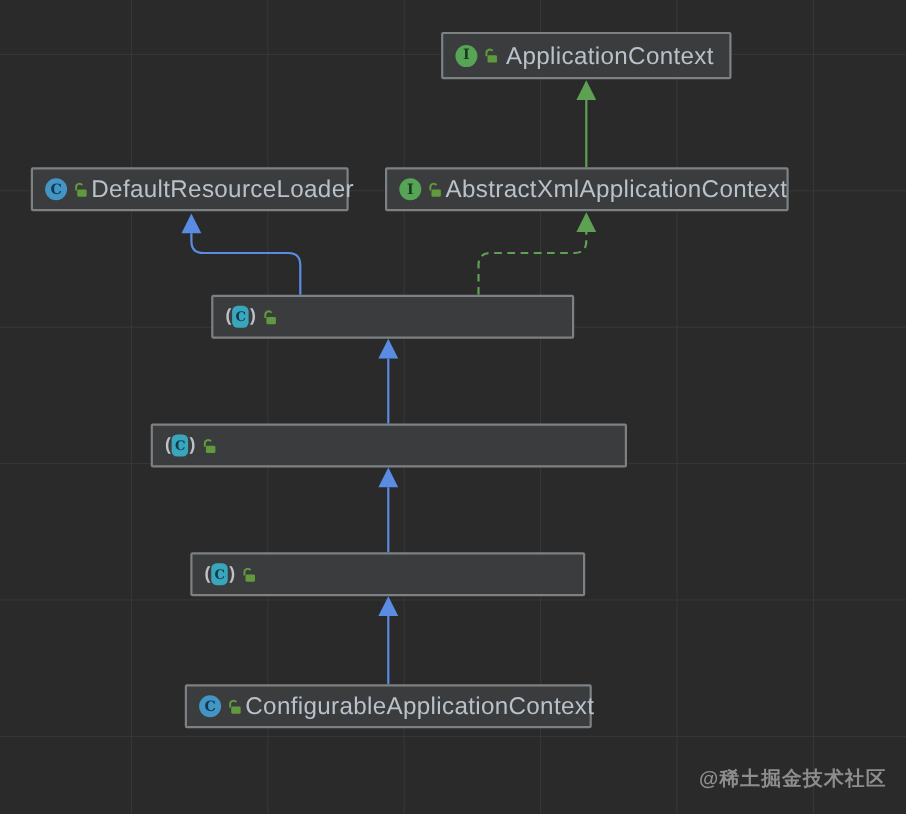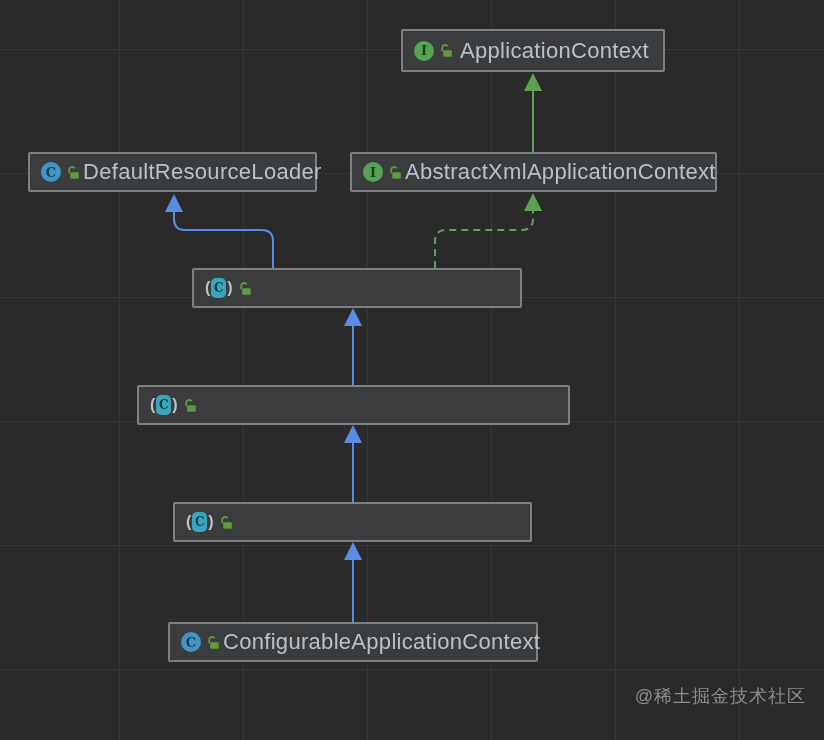--- a/index.html
+++ b/index.html
@@ -72,24 +72,25 @@
   }
   .ic-lock{
     display:inline-flex;
     margin-left:5px;
     margin-right:2px;
     flex:0 0 auto;
   }
   .watermark{
     position:absolute;
     right:18px;
-    bottom:32px;
+    bottom:20px;
     color:#8d8d8d;
     font-size:18px;
     letter-spacing:1px;
+    font-weight:bold;
   }
 </style>
 </head>
 <body>
 
 <div class="canvas">
 
   <svg class="edges" width="824" height="740" viewBox="0 0 824 740">
 
     <g>

